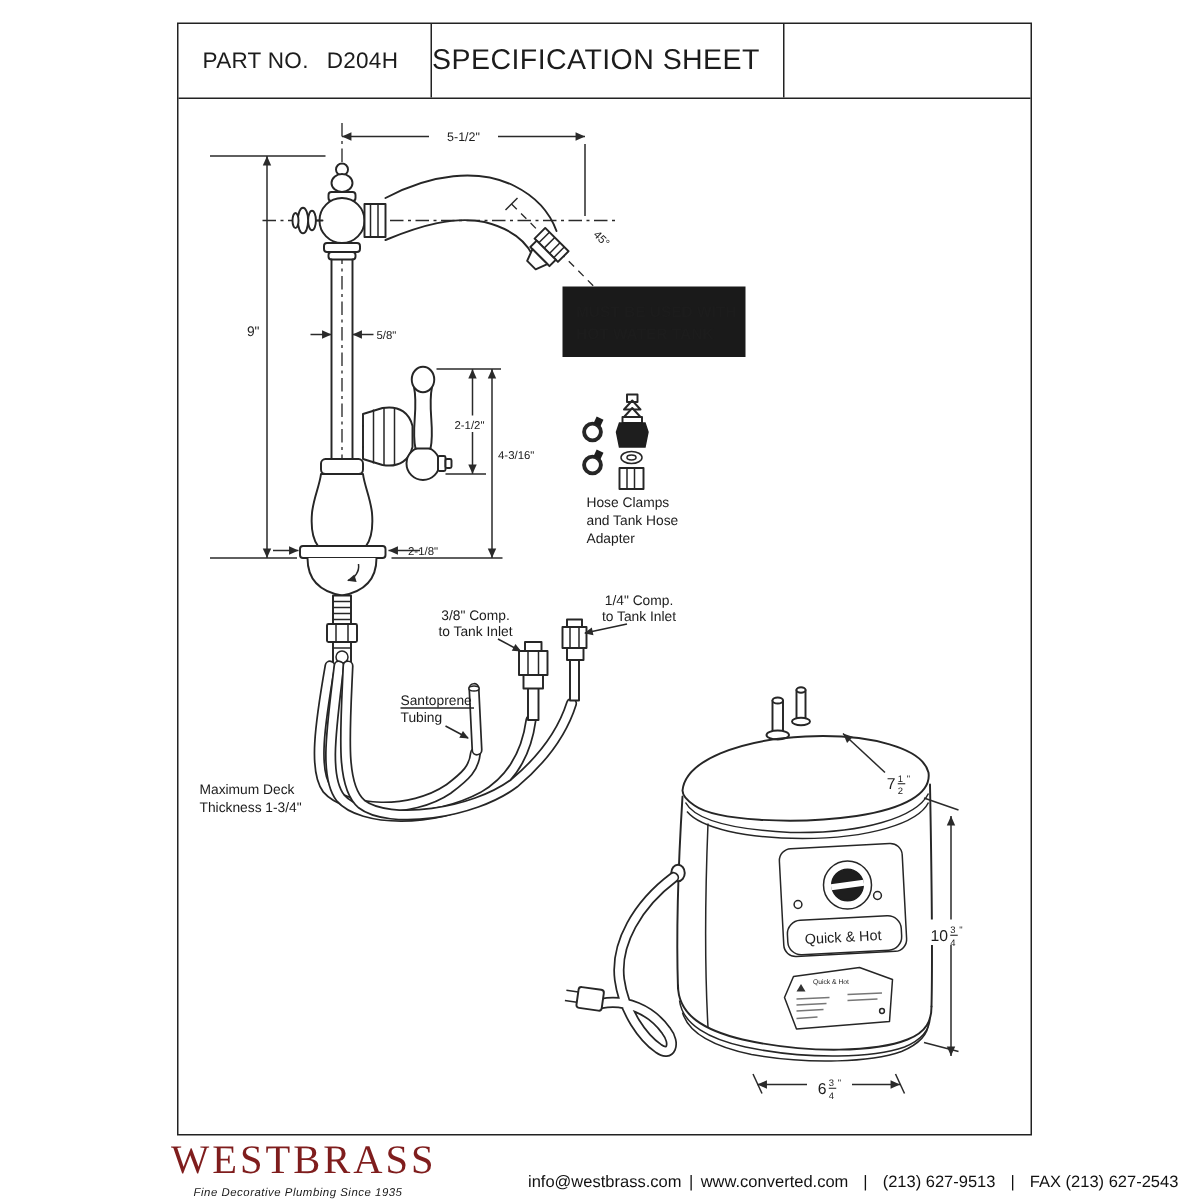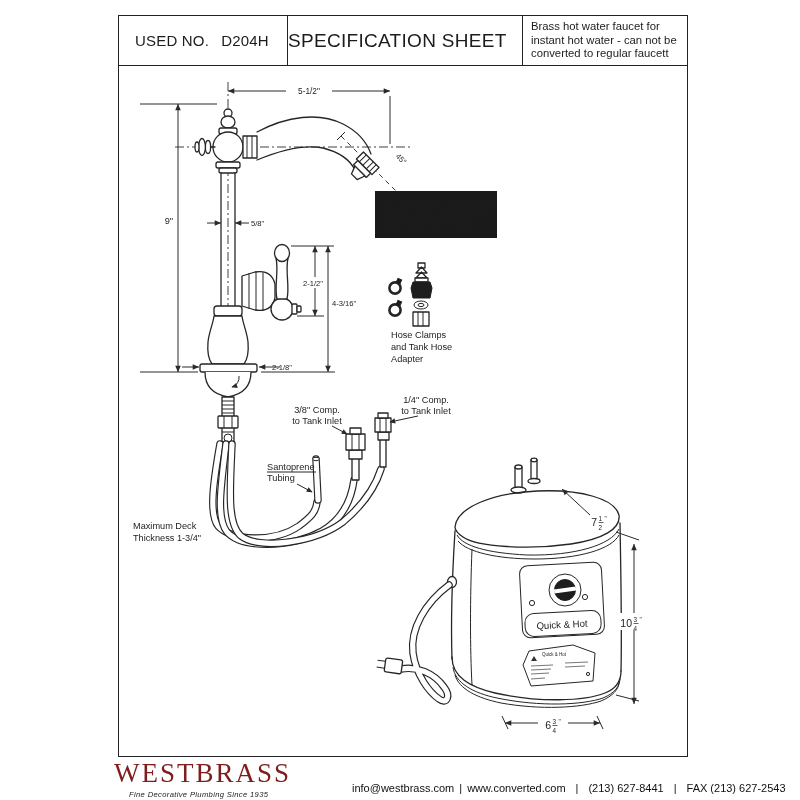--- a/index.html
+++ b/index.html
@@ -39,28 +39,25 @@
 </style>
 </head>
 <body>
 
 <div id="page">
 
   <div id="sheet">
 
     <div id="hdr">
       <div class="hcell" id="hcell-part">
-        <span>USED NO.</span>
+        <span>PART NO.</span>
         <span class="pn">D204H</span>
       </div>
       <div class="hcell" id="hcell-title">
         <span>SPECIFICATION SHEET</span>
-      </div>
-      <div class="hcell" id="hcell-note">
-        <span>Brass hot water faucet for instant hot water - can not be converted to regular faucett</span>
       </div>
     </div>
 
     <div id="draw">
       <svg width="566" height="689" viewBox="0 0 566 689">
         <defs>
           <marker id="ma" viewBox="0 0 10 10" refX="9" refY="5" markerWidth="9" markerHeight="7" orient="auto-start-reverse">
             <path d="M0,1 L9,5 L0,9 Z" fill="#2a2a2a"></path>
           </marker>
           <marker id="ca" viewBox="0 0 10 10" refX="8" refY="5" markerWidth="8" markerHeight="6.5" orient="auto">
@@ -354,18 +351,18 @@
 
   <div id="brand">
     <div class="nm">WESTBRASS</div>
     <div class="tg">Fine Decorative Plumbing Since 1935</div>
   </div>
   <div id="contact">
     <span>info@westbrass.com</span>
     <span class="sp">|</span>
     <span>www.converted.com</span>
     <span class="spw">|</span>
-    <span>(213) 627-8441</span>
+    <span>(213) 627-9513</span>
     <span class="spw">|</span>
     <span>FAX (213) 627-2543</span>
   </div>
 
 </div>
 
 </body></html>

